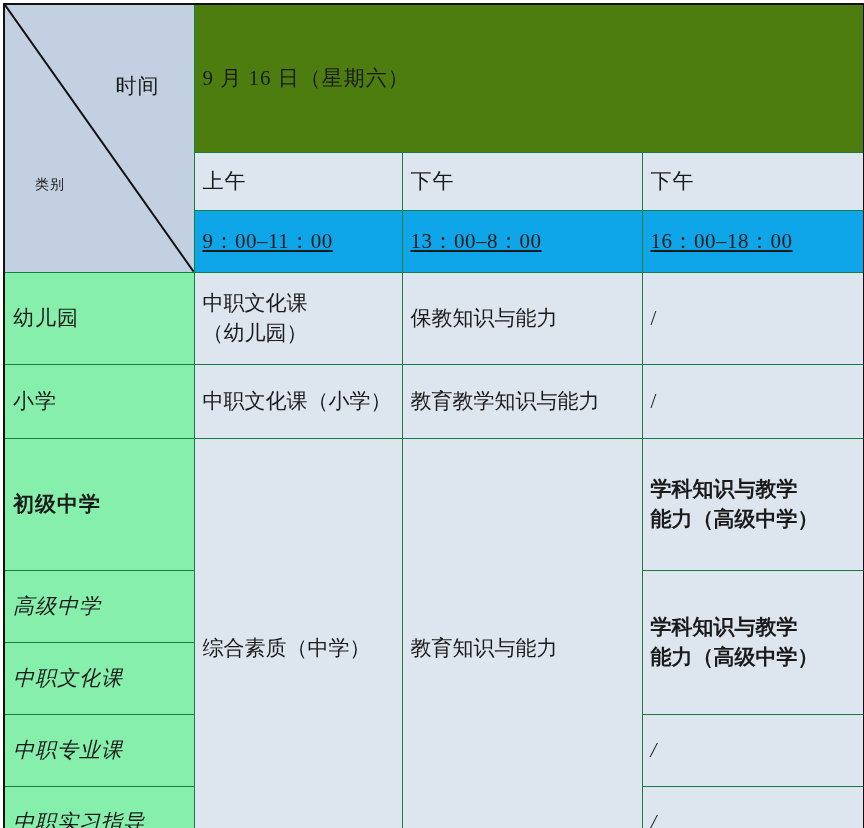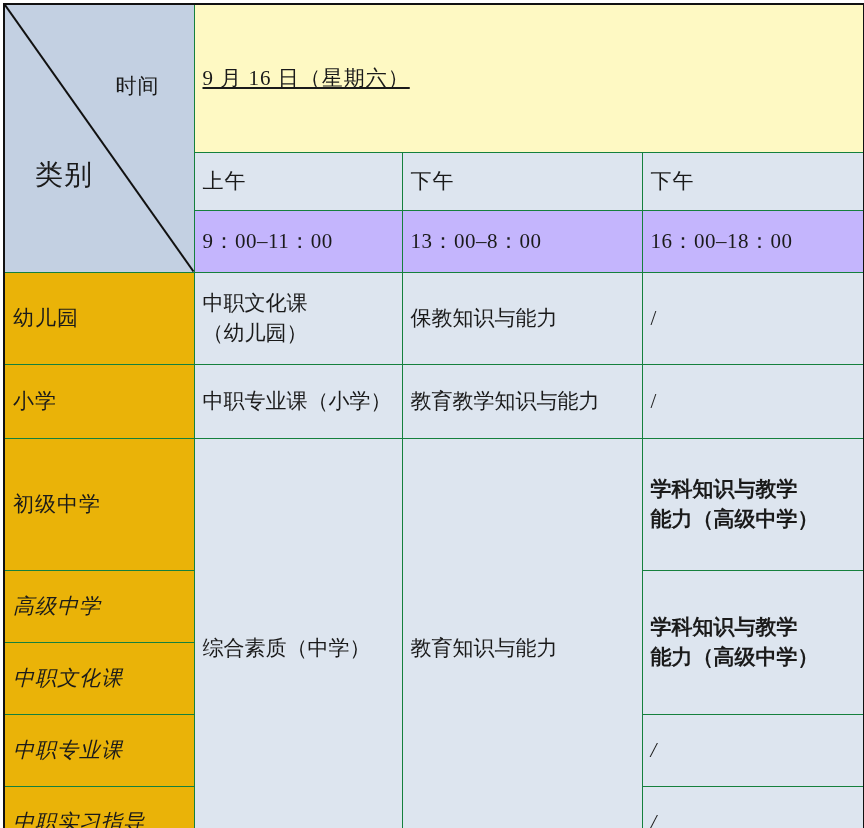--- a/index.html
+++ b/index.html
@@ -60,57 +60,57 @@
     position: absolute;
     top: 66px;
     right: 34px;
     font-size: 21px;
     letter-spacing: 1px;
   }
   .corner-label-cat {
     position: absolute;
     bottom: 76px;
     left: 30px;
-    font-size: 28px;
+    font-size: 14px;
     letter-spacing: 1px;
   }
 
   td.date-head {
-    background: #fef9c3;
+    background: #4d7c0f;
     font-size: 22px;
     height: 148px;
     letter-spacing: 1px;
-    text-decoration: underline;
   }
   td.period-head {
     background: #dde5ef;
     height: 58px;
     letter-spacing: 1px;
     margin-left: 40px;
   }
   td.time-head {
-    background: #c4b5fd;
+    background: #0ea5e9;
     height: 62px;
     font-size: 20px;
     letter-spacing: 0.5px;
+    text-decoration: underline;
   }
   td.cat {
-    background: #eab308;
+    background: #86efac;
     letter-spacing: 1px;
   }
   td.subj {
     background: #dde5ef;
   }
   td.tall {
     height: 132px;
     font-weight: bold;
   }
   td.row-kinder { height: 92px; }
   td.row-primary { height: 74px; }
-  td.row-mid { height: 88px; }
+  td.row-mid { height: 88px; font-weight: bold; }
   td.row-small { height: 72px; font-style: italic; }
   .slash { font-size: 22px; }
   .two-line { display: block; }
 </style>
 </head>
 <body>
 
 <div id="sheet">
   <table class="exam-table">
     <colgroup>
@@ -147,21 +147,21 @@
         <td class="subj row-kinder">
           <span class="two-line">中职文化课</span>
           <span class="two-line">（幼儿园）</span>
         </td>
         <td class="subj row-kinder">保教知识与能力</td>
         <td class="subj row-kinder slash">/</td>
       </tr>
 
       <tr>
         <td class="cat row-primary">小学</td>
-        <td class="subj row-primary">中职专业课（小学）</td>
+        <td class="subj row-primary">中职文化课（小学）</td>
         <td class="subj row-primary">教育教学知识与能力</td>
         <td class="subj row-primary slash">/</td>
       </tr>
 
       <tr>
         <td class="cat row-mid">初级中学</td>
         <td class="subj" rowspan="5">综合素质（中学）</td>
         <td class="subj" rowspan="5">教育知识与能力</td>
         <td class="subj tall">
           <span class="two-line">学科知识与教学</span>

